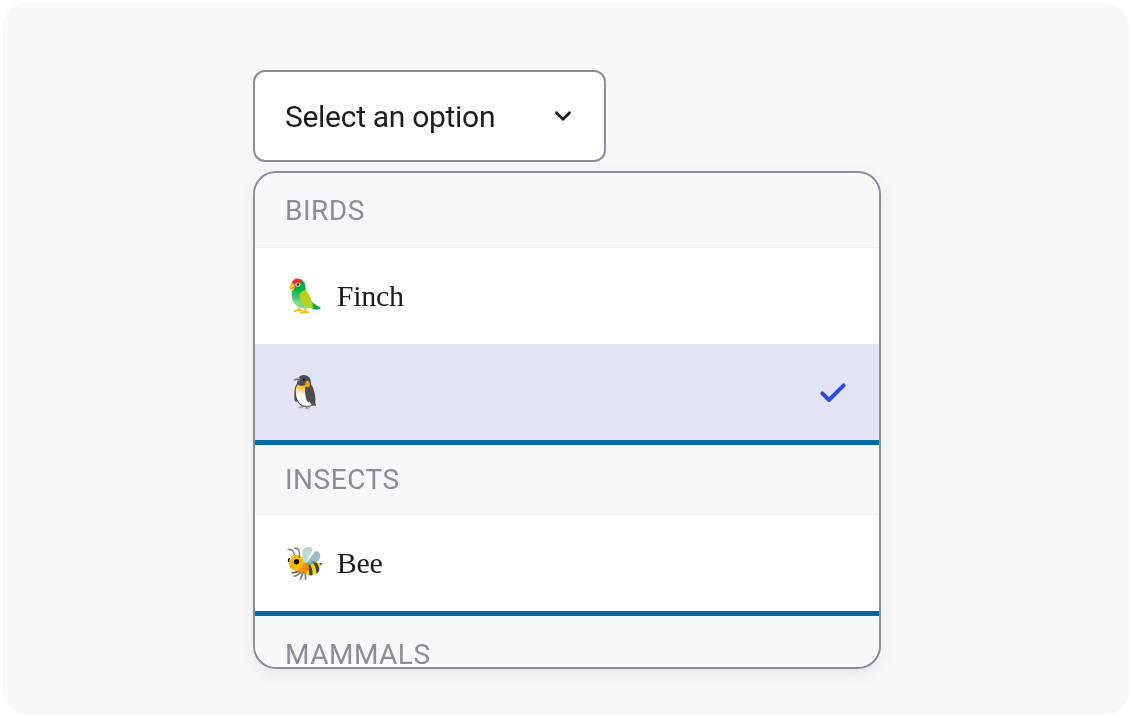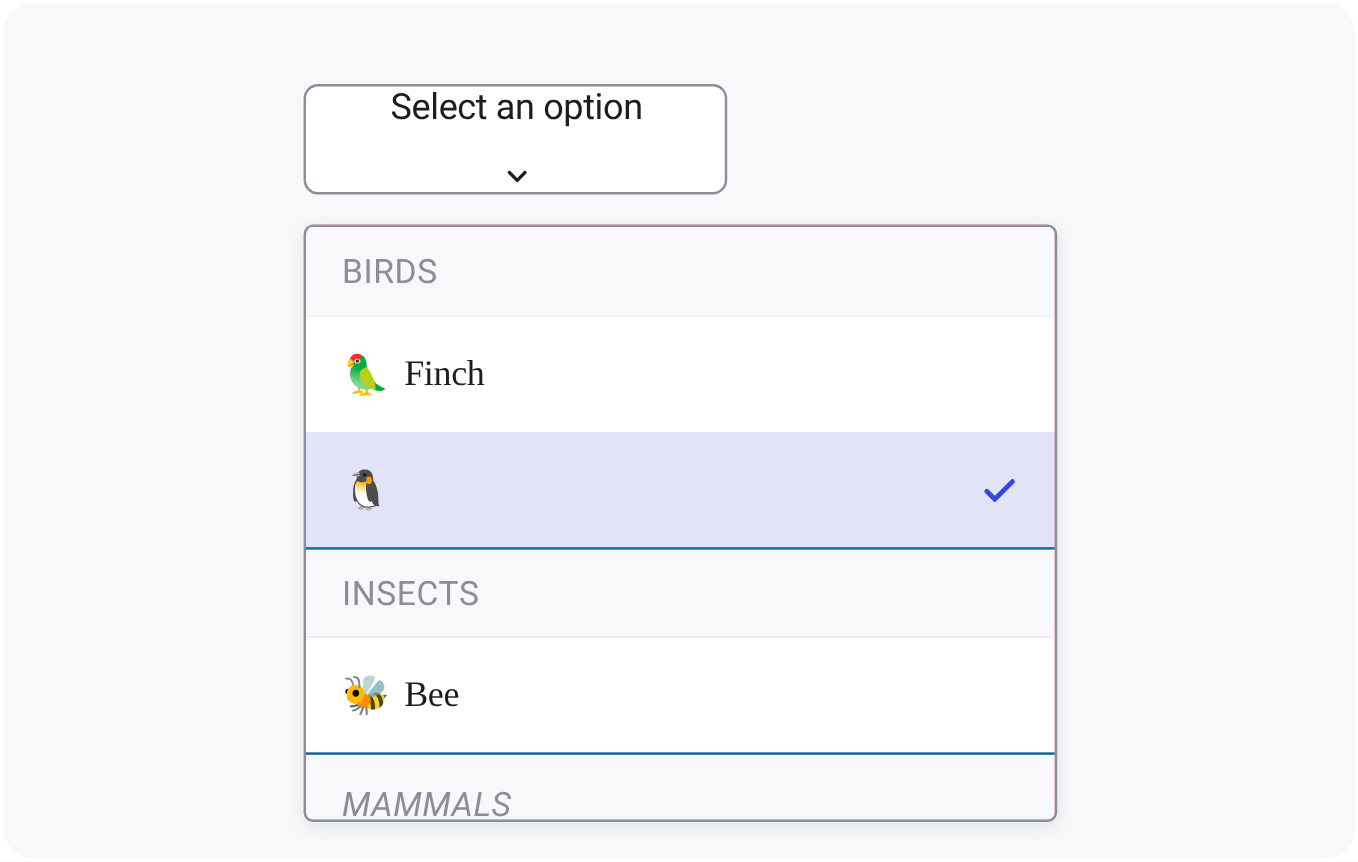--- a/index.html
+++ b/index.html
@@ -33,21 +33,20 @@
       width: 353px;
       height: 92px;
       background: #ffffff;
       border: 2px solid #8b8d98;
       border-radius: 12px;
       display: flex;
       align-items: center;
       justify-content: space-between;
       padding: 0 28px 0 30px;
       cursor: pointer;
-      flex-direction: column;
     }
 
     .select-trigger .label {
       font-size: 30px;
       color: #1c1d20;
       letter-spacing: -0.3px;
     }
 
     .chevron-down {
       width: 26px;
@@ -57,55 +56,54 @@
       justify-content: center;
     }
 
     .chevron-down svg {
       width: 26px;
       height: 26px;
     }
 
     .dropdown {
       position: absolute;
-      top: 184px;
+      top: 168px;
       left: 250px;
       width: 628px;
       height: 498px;
-      background: #ec4899;
+      background: #c4b5fd;
       border: 2px solid #8b8d98;
-      border-radius: 8px;
+      border-radius: 23px;
       overflow: hidden;
       box-shadow: 0 4px 16px rgba(0,0,0,0.08);
     }
 
     .group-header {
       height: 75px;
       background: #f7f8fa;
       display: flex;
       align-items: center;
       padding: 0 30px;
       font-size: 28px;
       color: #8b8d98;
       letter-spacing: 0.5px;
-      border-top: 2px solid #0369a1;
+      border-top: 5px solid #0369a1;
       border-bottom: 1px solid #eeeef1;
     }
 
     .group-header.first {
       border-top: none;
       height: 75px;
     }
     
     .group-header.last {
       height: 62px;
       align-items: flex-end;
       padding-bottom: 2px;
       border-bottom: none;
-      font-style: italic;
     }
 
     .option {
       height: 96px;
       display: flex;
       align-items: center;
       justify-content: space-between;
       padding: 0 30px;
       cursor: pointer;
       background: #ffffff;

